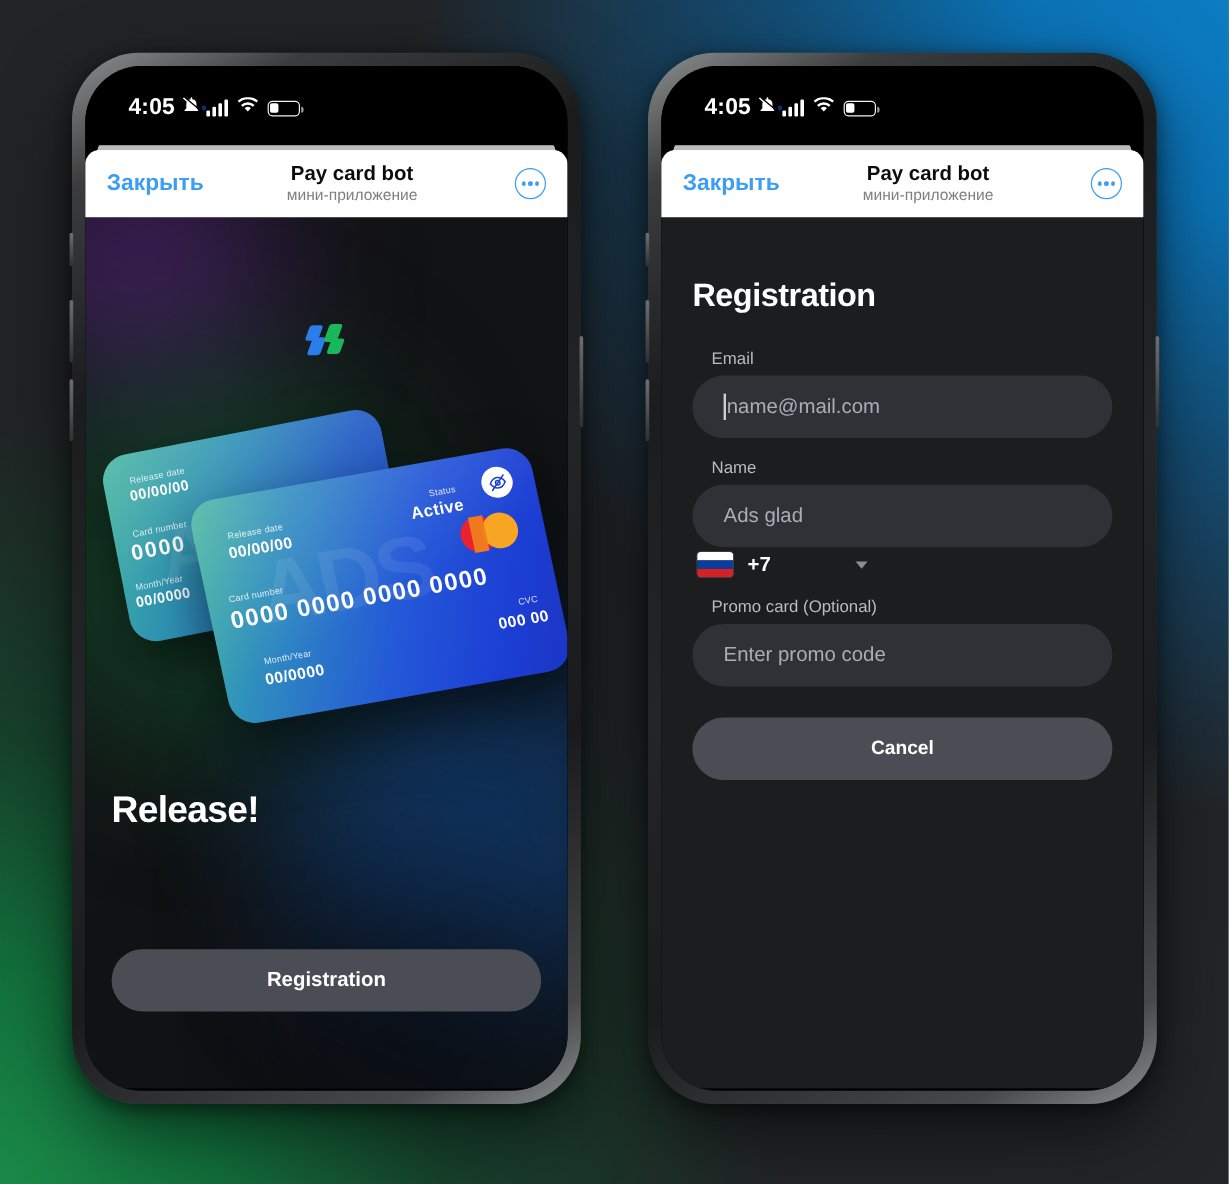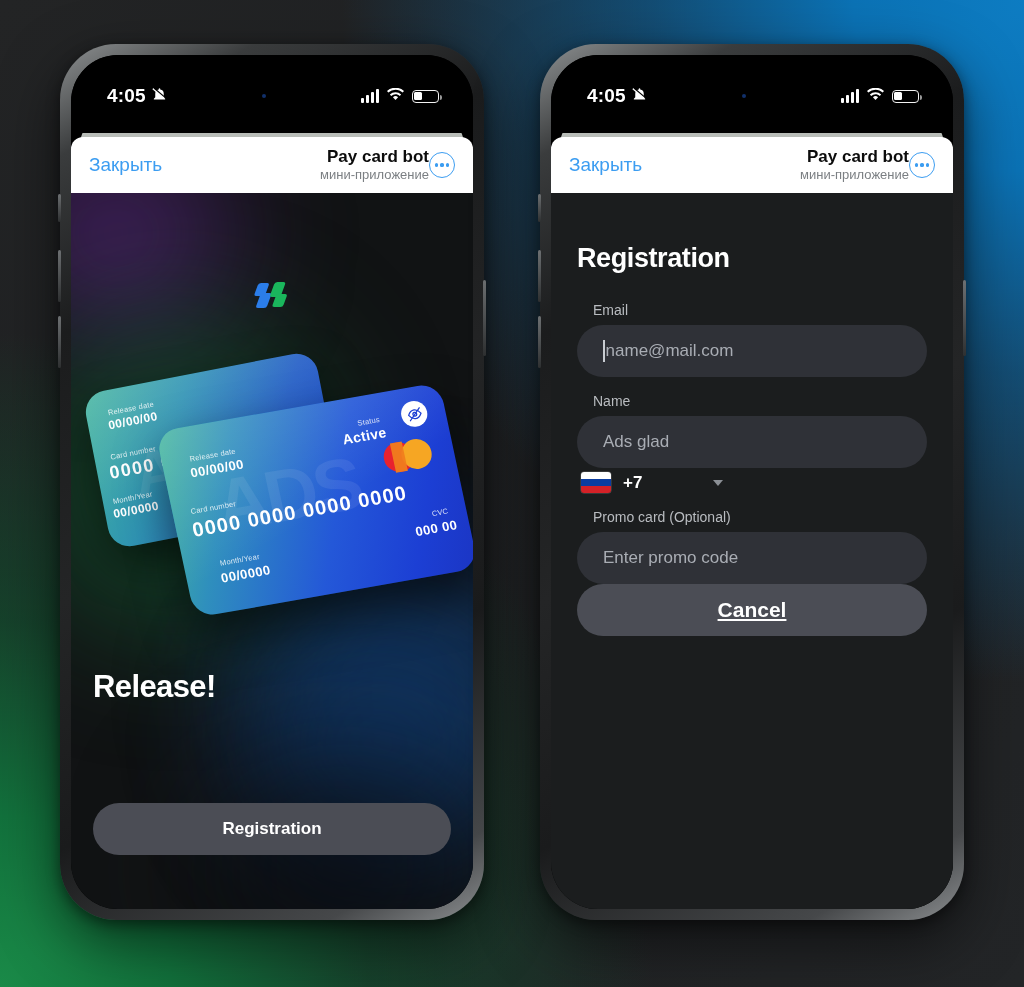--- a/index.html
+++ b/index.html
@@ -47,25 +47,24 @@
     border-radius: 2px;
   }
   .btn-left-1 { left: -2px; top: 150px; height: 28px; }
   .btn-left-2 { left: -2px; top: 206px; height: 52px; }
   .btn-left-3 { left: -2px; top: 272px; height: 52px; }
   .btn-right-1 { right: -2px; top: 236px; height: 76px; }
 
   
   .statusbar {
     position: relative;
-    height: 78px;
+    height: 66px;
     background: #000;
     display: flex;
     align-items: center;
-    justify-content: space-between;
     padding: 16px 34px 12px 36px;
     z-index: 4;
   }
   .sb-left { display: flex; align-items: center; gap: 5px; }
   .sb-time { color: #fff; font-size: 19px; font-weight: bold; letter-spacing: 0.2px; }
   .sb-right { display: flex; align-items: center; gap: 8px; }
   .bell-off { display: block; }
   .bars { display: flex; align-items: flex-end; gap: 2px; height: 13px; }
   .bars i { display:block; width: 3px; background: #fff; border-radius: 1px; }
   .bars i:nth-child(1){ height: 5px; }
@@ -97,24 +96,24 @@
     background: #fff;
     border-radius: 12px 12px 0 0;
     height: 56px;
     display: flex;
     align-items: center;
     padding: 0 18px 0 18px;
     z-index: 3;
     margin-top: -2px;
   }
   .close-link {
-    color: #3c9df1; font-size: 19px; font-weight: 400; white-space: nowrap;
+    color: #3c9df1; font-size: 19px; font-weight: 700; white-space: nowrap;
     cursor: pointer;
   }
-  .mh-titles { flex: 1; text-align: right; margin-left: -12px; }
+  .mh-titles { flex: 1; text-align: center; margin-left: -12px; }
   .mh-title { color: #0c0c0c; font-size: 17px; font-weight: bold; line-height: 1.15; }
   .mh-sub { color: #7b7f83; font-size: 13px; line-height: 1.25; }
   .dots-btn {
     width: 26px; height: 26px; border-radius: 50%;
     border: 1.6px solid #3c9df1;
     display: flex; align-items: center; justify-content: center; gap: 2.4px;
     cursor: pointer; flex: 0 0 auto;
   }
   .dots-btn i { width: 3.2px; height: 3.2px; border-radius: 50%; background: #3c9df1; display:block; }
 
@@ -268,22 +267,22 @@
   .phone-input {
     flex: 1; height: 52px; border-radius: 28px; background:#2f3137;
     display:flex; align-items:center; justify-content:center;
     color:#a9adb4; font-size: 17px; cursor:text;
   }
   .btn-quiet {
     margin-top: 30px; height: 52px; background:#1f2123; color:#fff;
     font-size: 17px; font-weight: bold;
   }
   .btn-cancel {
-    margin-top: 0; height: 52px; background:#4b4d55; color:#fff;
-    font-size: 21px; font-weight: bold; text-decoration: underline;
+    margin-top: 26px; height: 52px; background:#4b4d55; color:#fff;
+    font-size: 16px; font-weight: bold;
   }
 </style>
 </head>
 <body>
 
 <div id="stage">
 
   <div class="phone" id="phone-left">
     <div class="side-btn btn-left-1"></div>
     <div class="side-btn btn-left-2"></div>

